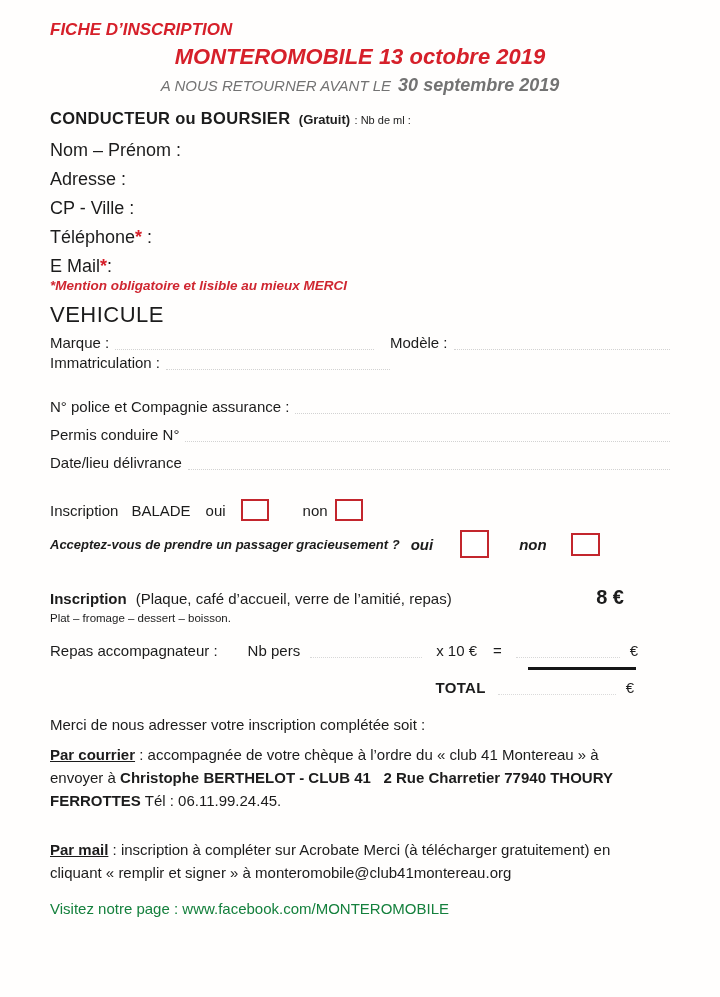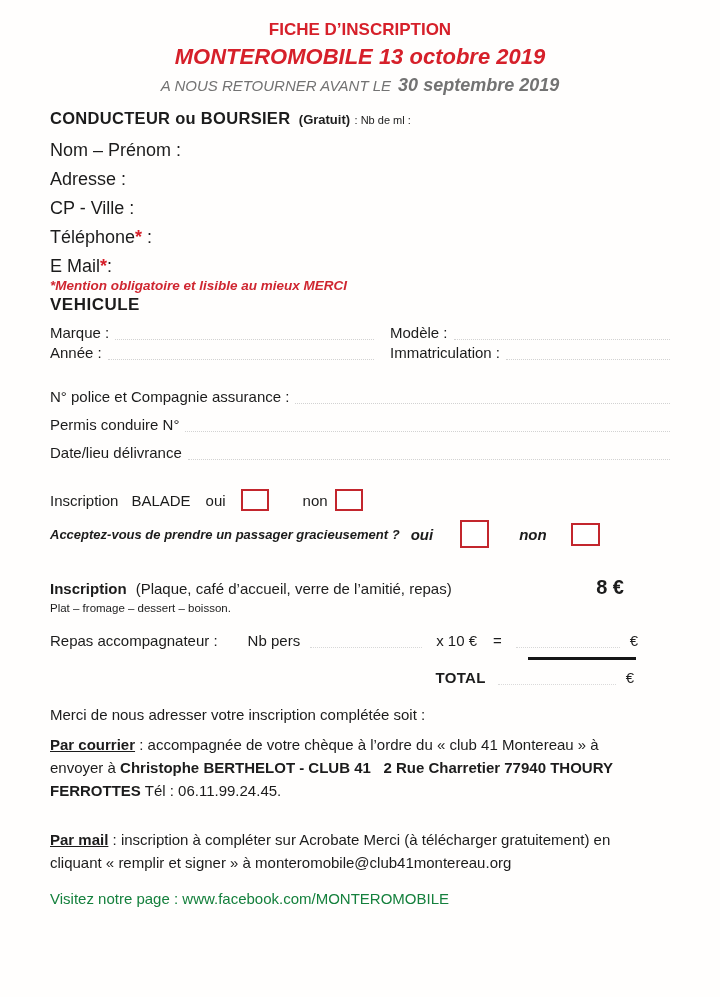--- a/index.html
+++ b/index.html
@@ -5,30 +5,30 @@
   html,body { margin:0; padding:0; background:#ffffff; }
   .page {
     position:relative; box-sizing:border-box;
     width:720px; height:997px; overflow:hidden;
     background:#fffefd;
     padding:20px 50px 0 50px;
     font-family:"Liberation Sans", sans-serif;
     color:#1c1c1c;
   }
   
-  .h1 { text-align:center; color:#d6202a; font-weight:600; font-size:17px; line-height:20px; }
+  .h1 { text-align:left; color:#d6202a; font-style:italic; font-weight:600; font-size:17px; line-height:20px; }
   .h2 { text-align:center; color:#d6202a; font-style:italic; font-weight:700; font-size:22px; line-height:26px; margin-top:4px; }
   .h3 { text-align:center; color:#737373; font-style:italic; font-weight:500; font-size:15px; line-height:21px; margin-top:5px; }
   .h3 .h3b { font-size:18px; font-weight:700; margin-left:7px; }
   
   .sec1title { margin-top:12px; line-height:20px; white-space:nowrap; }
   .st-main { font-weight:800; font-size:16.5px; letter-spacing:.3px; }
   .st-gratuit { font-weight:700; font-size:13px; margin-left:4px; }
   .st-nbml { font-size:11px; }
-  .sec2title { font-size:17px; font-weight:700; letter-spacing:.5px; line-height:22px; }
+  .sec2title { margin-top:10px; font-size:22px; font-weight:400; letter-spacing:.5px; line-height:22px; }
   
   .frow { margin-top:12px; font-size:18px; line-height:17px; display:flex; align-items:flex-end; }
   .flabel { white-space:nowrap; }
   .star { color:#d6202a; font-weight:700; }
   .fill { flex:1; min-height:4px; }
   .note { margin-top:3px; color:#cf2630; font-style:italic; font-weight:600; font-size:13.5px; line-height:16px; }
   
   .vgrid { display:grid; grid-template-columns:340px 1fr; margin-top:8px; row-gap:2px; }
   .vcell { display:flex; align-items:flex-end; font-size:15px; line-height:18px; }
   .vcell.c1 { padding-right:16px; }
@@ -108,24 +108,20 @@
 
   <div class="vgrid">
     <div class="vcell c1">
       <span>Marque :</span>
       <span class="dots"></span>
     </div>
     <div class="vcell">
       <span>Modèle :</span>
       <span class="dots"></span>
     </div>
-    <div class="vcell c1">
-      <span>Année :</span>
-      <span class="dots"></span>
-    </div>
     <div class="vcell">
       <span>Immatriculation :</span>
       <span class="dots"></span>
     </div>
   </div>
 
   <div class="fullrow first">
     <span>N° police et Compagnie assurance :</span>
     <span class="dots"></span>
   </div>

